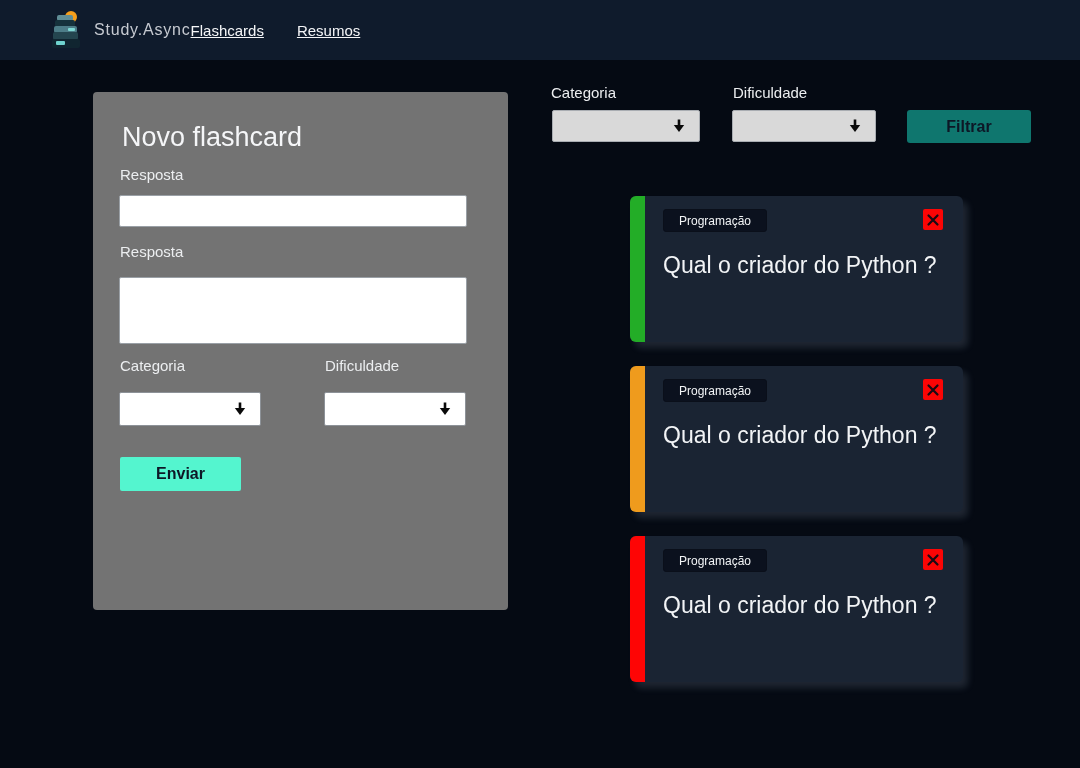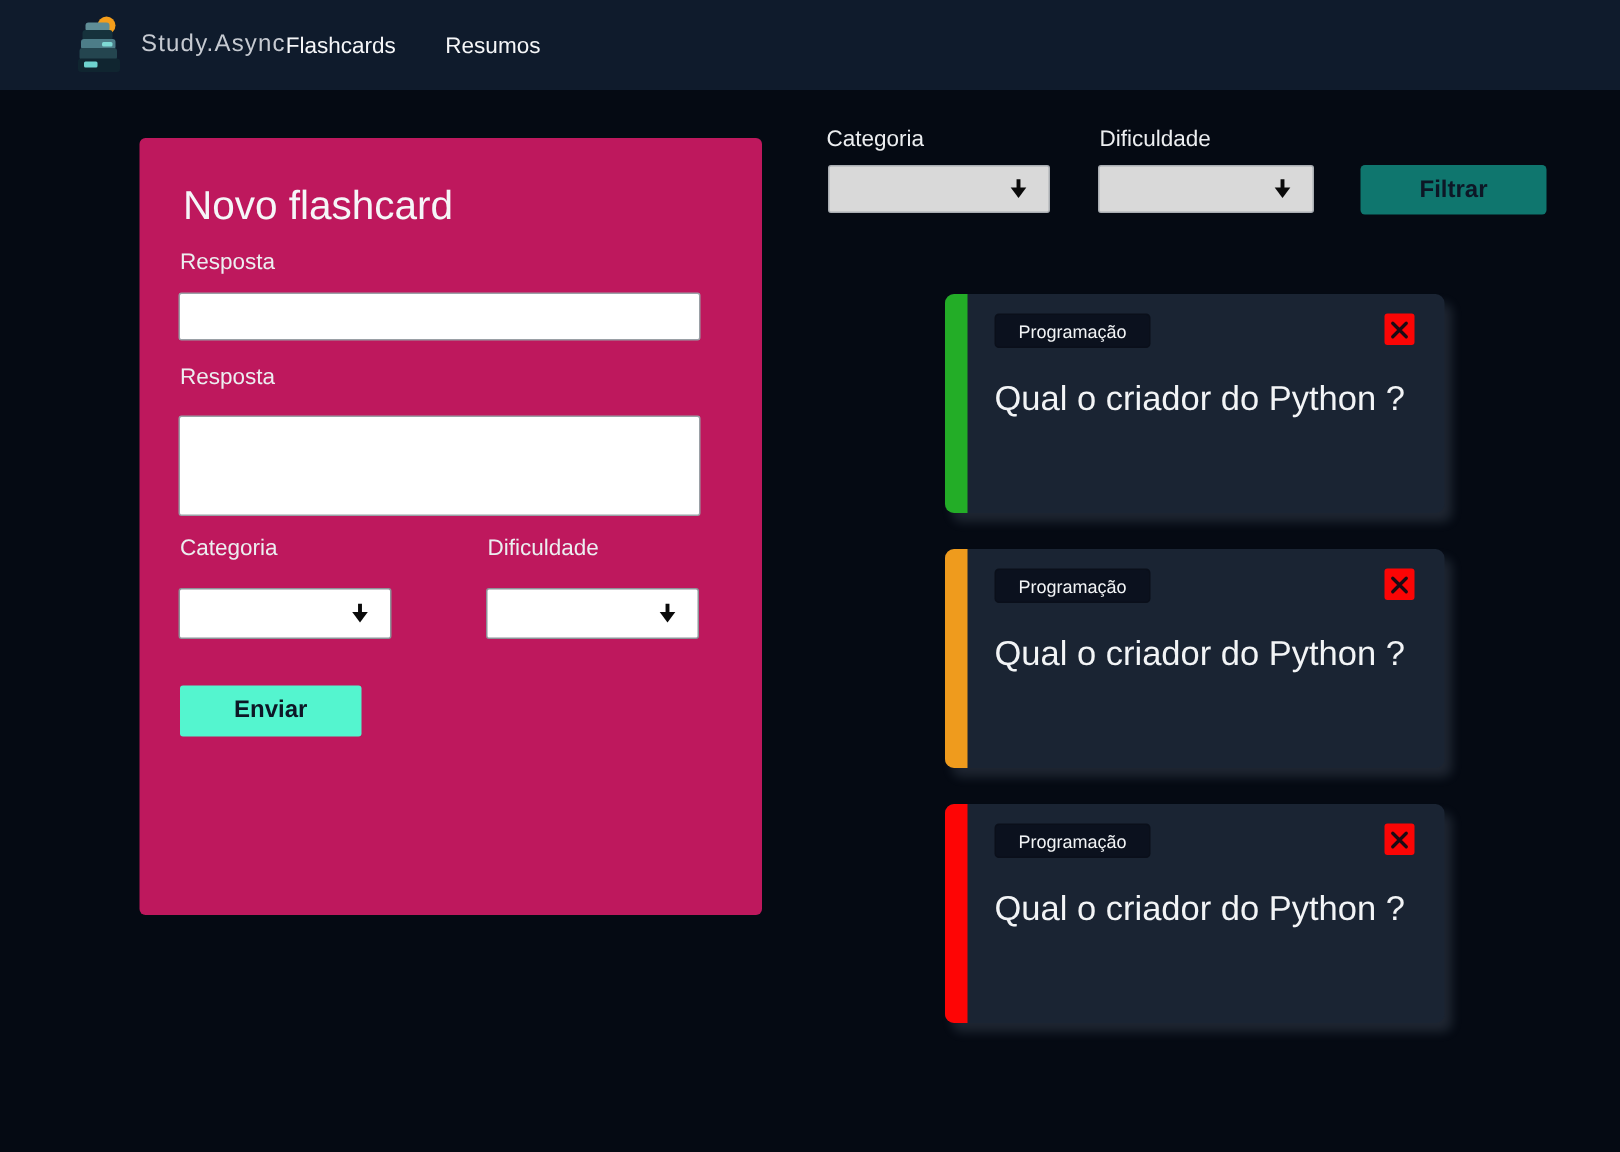--- a/index.html
+++ b/index.html
@@ -16,27 +16,27 @@
   .navbar {
     position: absolute; left: 0; top: 0; width: 1080px; height: 60px;
     background: #0f1b2c;
     display: flex; align-items: center;
     padding-left: 48px;
   }
   .logo { width: 36px; height: 44px; margin-right: 10px; display: flex; align-items: center; }
   .brand {
     color: #c6cad1; font-size: 16px; letter-spacing: 0.8px; 
   }
-  .nav-link { color: #f5f6f8; font-size: 15px; font-weight: 500; cursor: pointer; }
+  .nav-link { color: #f5f6f8; font-size: 15px; font-weight: 500; cursor: pointer; text-decoration: underline; }
   .nav-link + .nav-link { margin-left: 33px; }
 
   
   .form-panel {
     position: absolute; left: 93px; top: 92px; width: 415px; height: 518px;
-    background: #be185d; border-radius: 4px;
+    background: #737373; border-radius: 4px;
   }
   .form-title {
     position: absolute; left: 29px; top: 30px;
     font-size: 27px; font-weight: 400; color: #f5f6f8;
   }
   .field-label { position: absolute; font-size: 15px; color: #eceef0; }
   .lbl-pergunta   { left: 27px; top: 74px; }
   .lbl-resposta   { left: 27px; top: 151px; }
   .lbl-categoria  { left: 27px; top: 265px; }
   .lbl-dificuldade{ left: 232px; top: 265px; }

